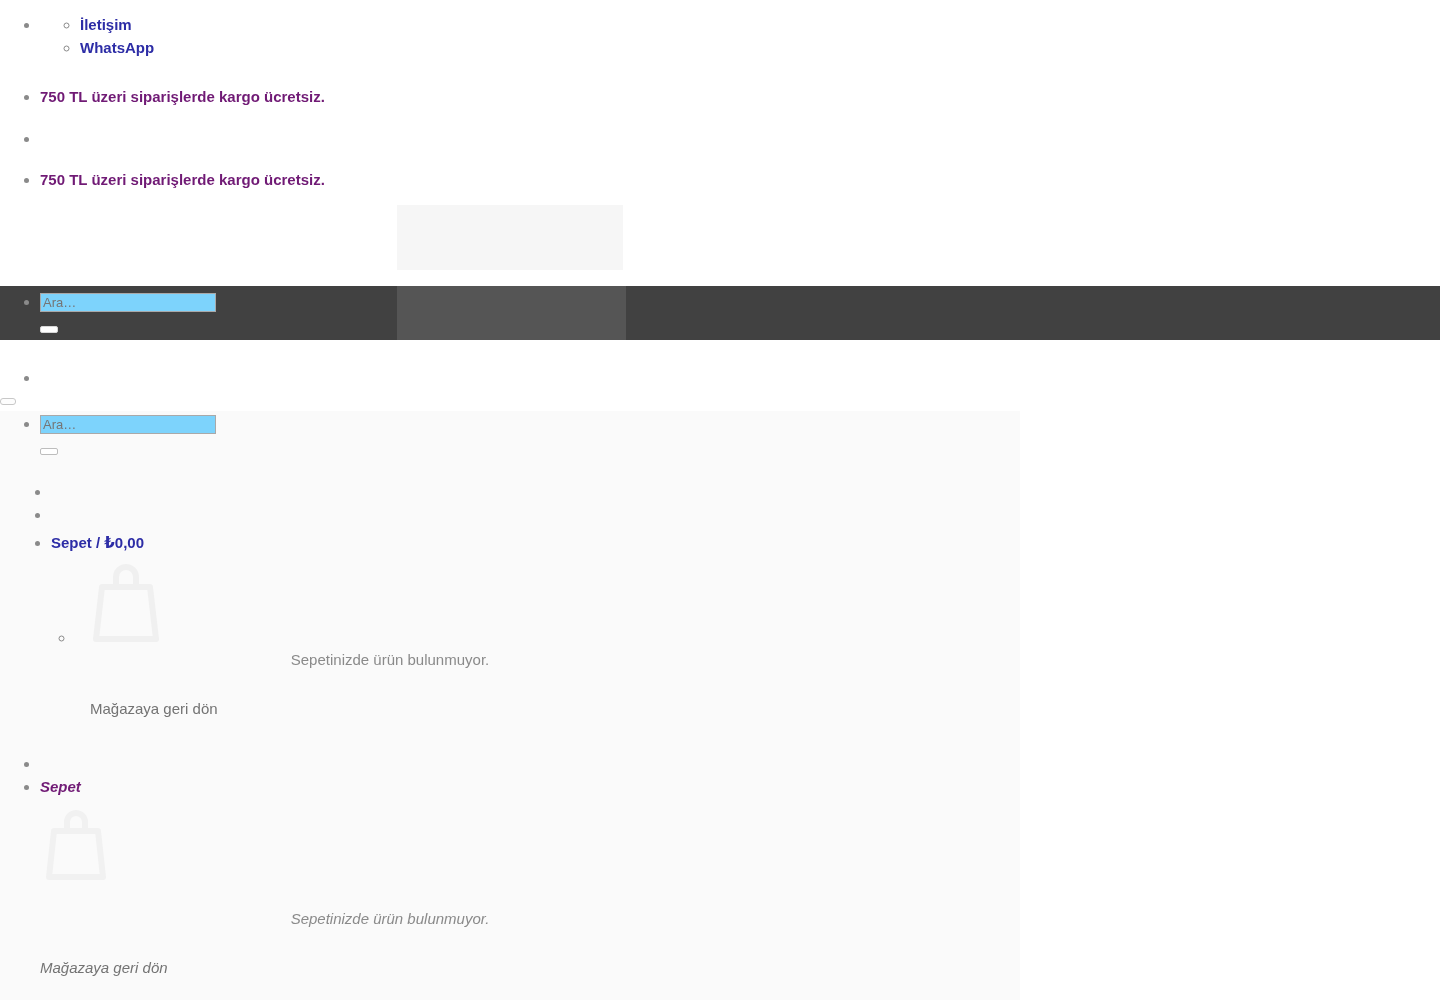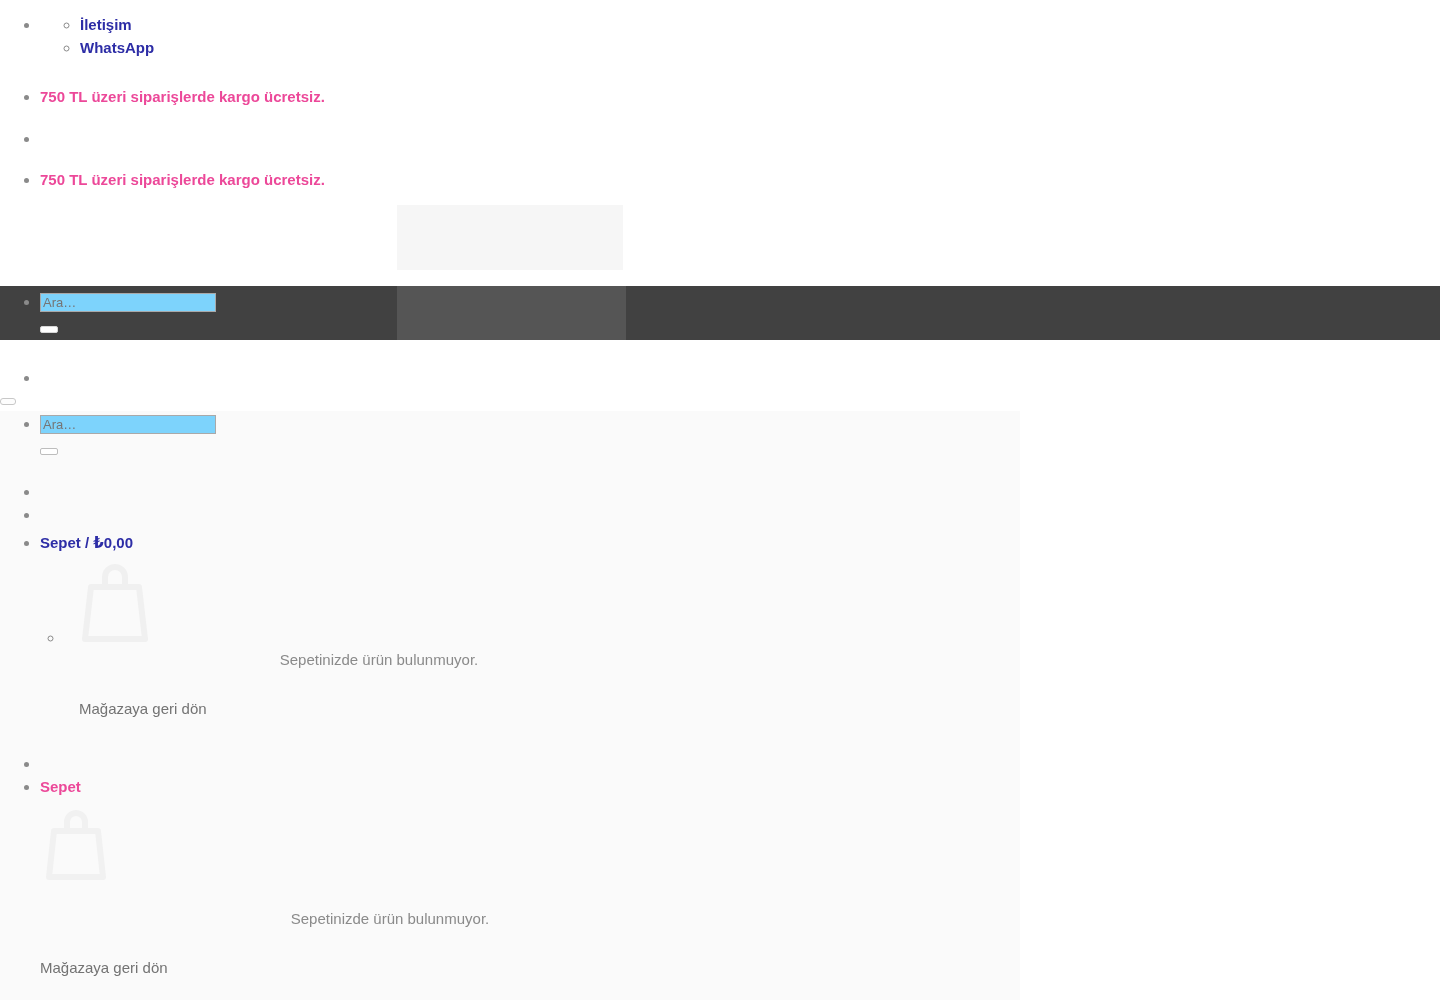--- a/index.html
+++ b/index.html
@@ -76,21 +76,21 @@
   ul.lvl2 > li {
     color: #8a8a8a;
   }
 
   a.link {
     color: #2d2da6;
     text-decoration: none;
     font-weight: bold;
   }
   .muted-strong {
-    color: #ec4899;
+    color: #701a75;
     font-weight: bold;
   }
 
   
   .search-input {
     font-family: "Liberation Sans", "DejaVu Sans", sans-serif;
     font-size: 13px;
     color: #555;
     width: 170px;
     height: 15px;
@@ -225,21 +225,21 @@
   <ul class="lvl1">
     <li>
       <form>
         <input class="search-input" type="search" value="" placeholder="Ara…" style="">
         <button class="search-submit" type="submit"></button>
       </form>
     </li>
   </ul>
 </div>
 
-<div class="abs" style="left:0; top:481px; width:1020px;">
+<div class="abs" style="left:11px; top:481px; width:1020px;">
   <ul class="lvl1">
     <li>&nbsp;</li>
     <li style="height:28px;">&nbsp;</li>
     <li>
       <a class="link" href="#">Sepet / ₺0,00</a>
       <ul class="lvl2" style="padding-left:24px;">
         <li style="padding-top:73px;">
           <div style="position:absolute; left:75px; top:78px;">
             <svg class="bag-icon" width="80" height="84" viewBox="0 0 80 84" aria-hidden="true">
               <path d="M30 26 V18 a10 10 0 0 1 20 0 V26" fill="none" stroke="#f0f0f0" stroke-width="6"></path>
@@ -251,21 +251,21 @@
             <p style="margin:26px 0 0 0;">
               <a class="cart-return-link" href="#">Mağazaya geri dön</a>
             </p>
           </div>
         </li>
       </ul>
     </li>
   </ul>
 </div>
 
-<div class="abs" style="left:0; top:753px; width:1020px;">
+<div class="abs" style="left:0; top:753px; width:1020px;font-style:italic;">
   <ul class="lvl1">
     <li>&nbsp;</li>
     <li>
       <span class="muted-strong">Sepet</span>
       <div style="position:absolute; left:40px; top:52px;">
         <svg class="bag-icon" width="72" height="76" viewBox="0 0 72 76" aria-hidden="true">
           <path d="M27 24 V17 a9 9 0 0 1 18 0 V24" fill="none" stroke="#f1f1f1" stroke-width="6"></path>
           <path d="M14 26 H58 L63 72 H9 Z" fill="none" stroke="#f1f1f1" stroke-width="6" stroke-linejoin="round"></path>
         </svg>
       </div>

